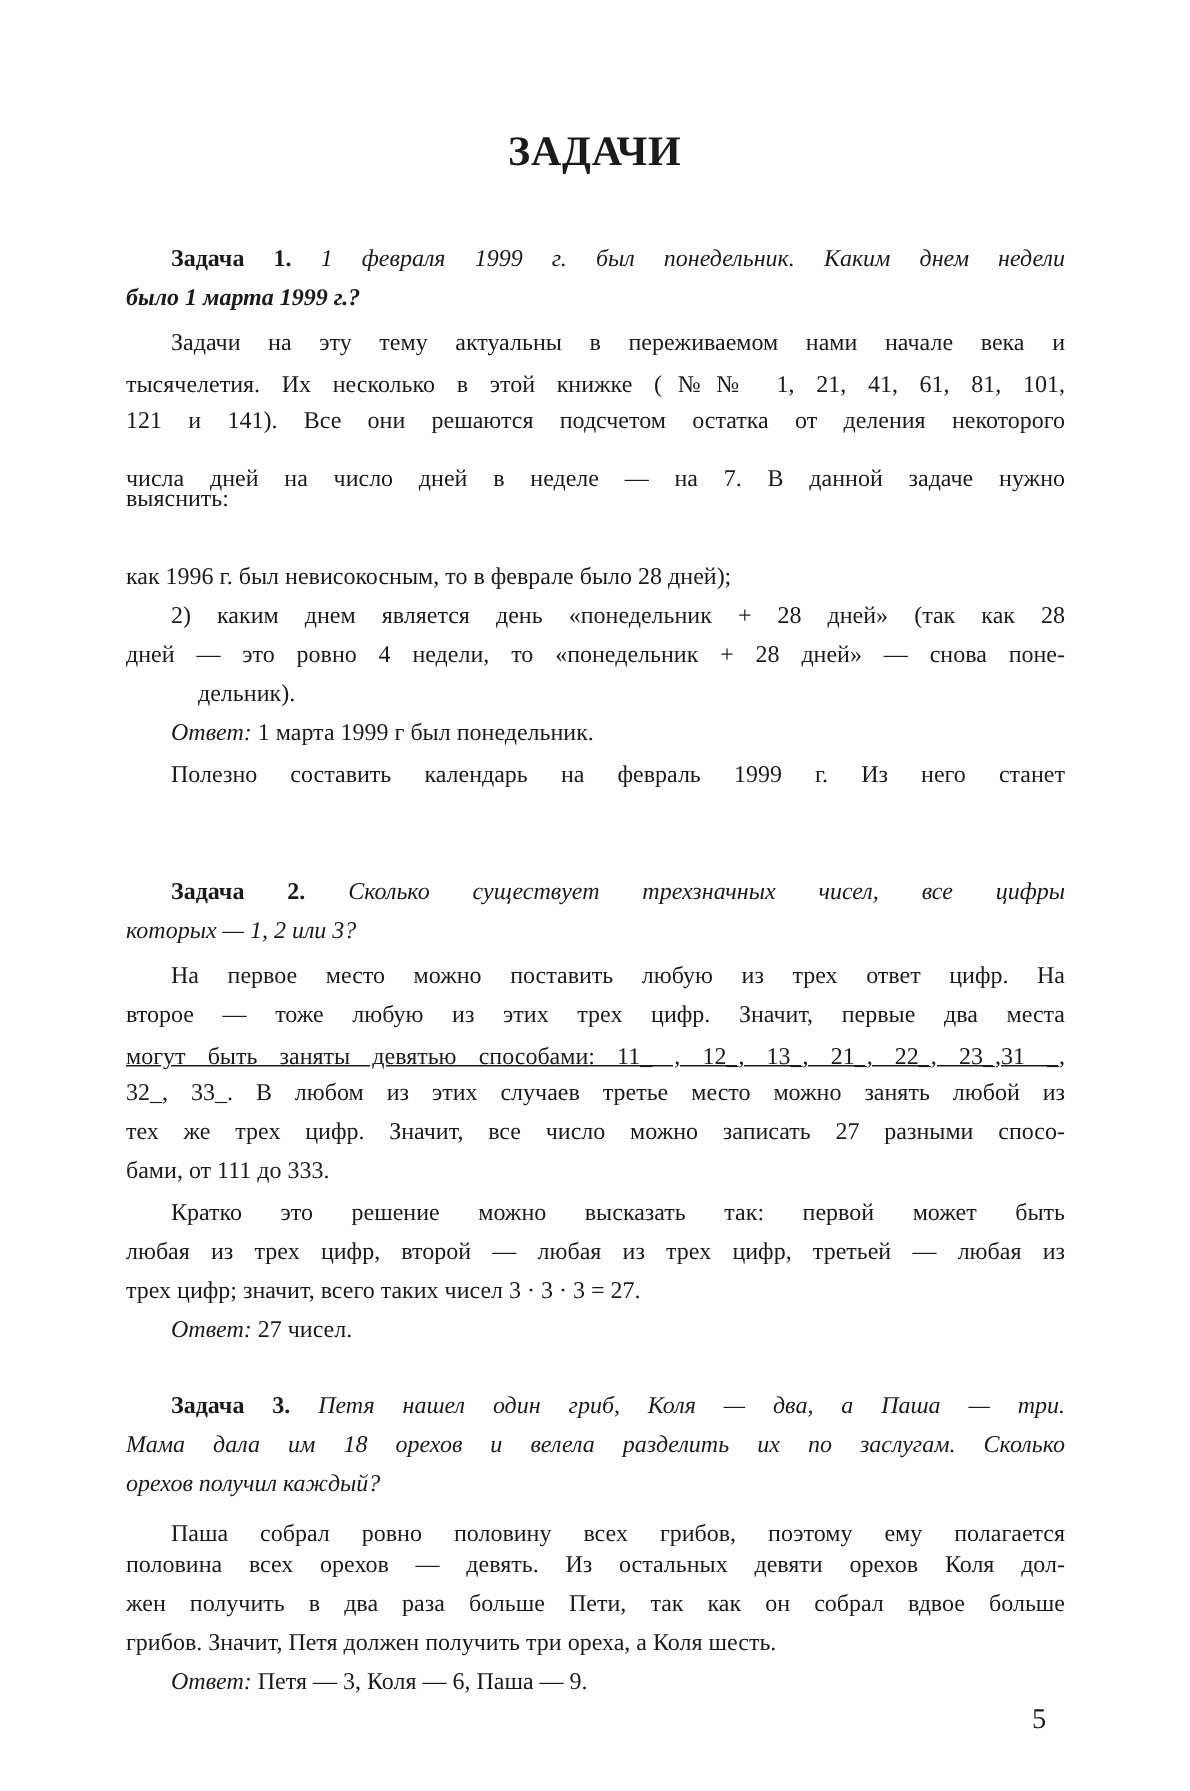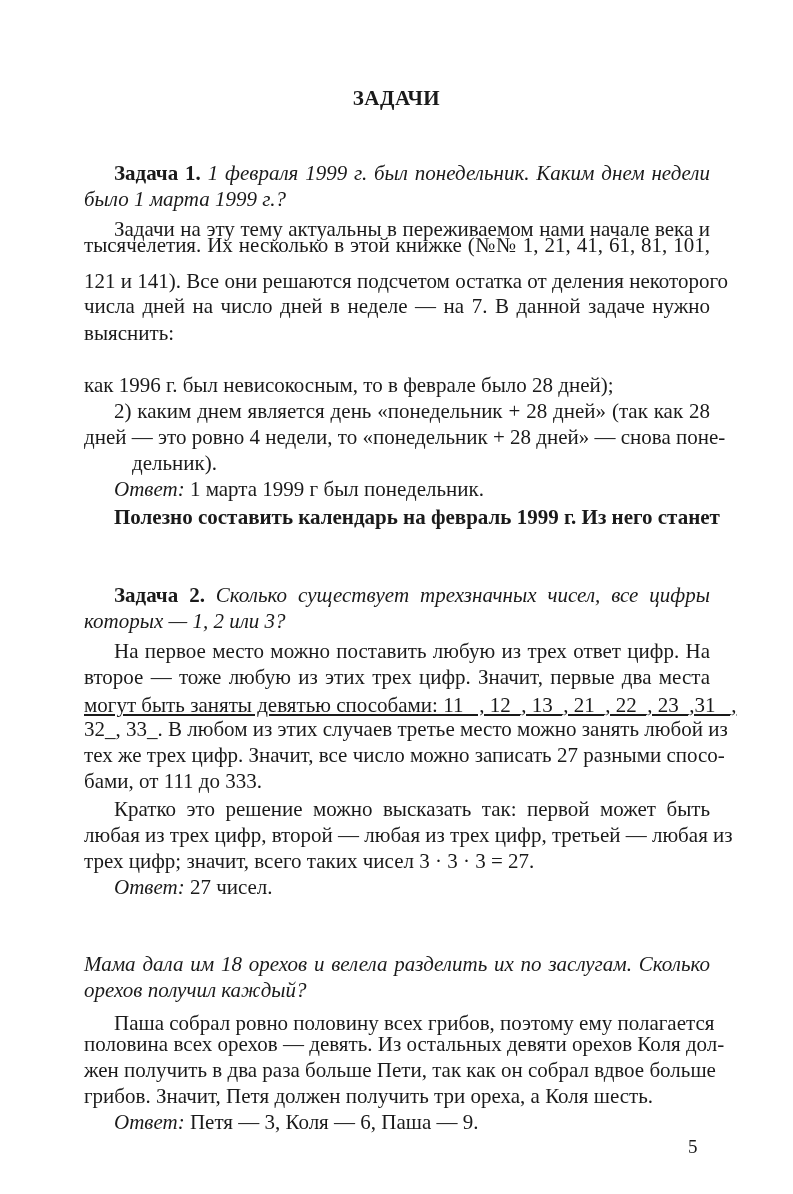--- a/index.html
+++ b/index.html
@@ -22,28 +22,28 @@
       width: 793px;
       height: 1194px;
     }
     .title {
       position: absolute;
       top: 86px;
       left: 0;
       width: 793px;
       text-align: center;
       font-weight: bold;
-      font-size: 21px;
+      font-size: 28px;
       letter-spacing: 0.5px;
     }
     .line {
       position: absolute;
       left: 84px;
       width: 626px;
-      font-size: 21px;
+      font-size: 16px;
       line-height: 26px;
       height: 26px;
       white-space: nowrap;
       text-align: justify;
       text-align-last: justify;
     }
     .line.last {
       text-align-last: left;
     }
     .line.indent {
@@ -60,48 +60,49 @@
     }
   </style>
 </head>
 <body>
 
 <div class="page">
 
   <div class="title">ЗАДАЧИ</div>
 
   <div class="line indent" style="top:160px;"><span class="b">Задача 1.</span> <span class="i">1 февраля 1999 г. был понедельник. Каким днем недели</span></div>
-  <div class="line i last" style="top:186px;">было 1 марта 1999 г.?</div>
+  <div class="line i last" style="top:186px;font-weight:bold;">было 1 марта 1999 г.?</div>
 
   <div class="line indent" style="top:216px;">Задачи на эту тему актуальны в переживаемом нами начале века и</div>
-  <div class="line" style="top:232px;">тысячелетия. Их несколько в этой книжке (№№ 1, 21, 41, 61, 81, 101,</div>
+  <div class="line" style="top:244px;">тысячелетия. Их несколько в этой книжке (№№ 1, 21, 41, 61, 81, 101,</div>
   <div class="line" style="top:268px;">121 и 141). Все они решаются подсчетом остатка от деления некоторого</div>
-  <div class="line" style="top:293px;">числа дней на число дней в неделе — на 7. В данной задаче нужно</div>
+  <div class="line" style="top:307px;">числа дней на число дней в неделе — на 7. В данной задаче нужно</div>
   <div class="line last" style="top:320px;">выяснить:</div>
   <div class="line last" style="top:372px;">как 1996 г. был невисокосным, то в феврале было 28 дней);</div>
   <div class="line indent" style="top:398px;">2) каким днем является день «понедельник + 28 дней» (так как 28</div>
   <div class="line" style="top:424px;">дней — это ровно 4 недели, то «понедельник + 28 дней» — снова поне-</div>
   <div class="line last" style="top:450px;margin-left:48px;">дельник).</div>
   <div class="line indent last" style="top:476px;"><span class="i">Ответ:</span> <span>1 марта 1999 г был понедельник.</span></div>
-  <div class="line indent" style="top:504px;font-weight:bold;">Полезно составить календарь на февраль 1999 г. Из него станет</div>
+  <div class="line indent" style="top:504px;">Полезно составить календарь на февраль 1999 г. Из него станет</div>
 
   <div class="line indent" style="top:582px;"><span class="b">Задача 2.</span> <span class="i">Сколько существует трехзначных чисел, все цифры</span></div>
   <div class="line i last" style="top:608px;">которых — 1, 2 или 3?</div>
 
   <div class="line indent" style="top:638px;">На первое место можно поставить любую из трех ответ цифр. На</div>
   <div class="line" style="top:664px;">второе — тоже любую из этих трех цифр. Значит, первые два места</div>
   <div class="line" style="top:692px;text-decoration:underline;">могут быть заняты девятью способами: 11_ , 12_, 13_, 21_, 22_, 23_,31 _,</div>
   <div class="line" style="top:716px;">32_, 33_. В любом из этих случаев третье место можно занять любой из</div>
   <div class="line" style="top:742px;">тех же трех цифр. Значит, все число можно записать 27 разными спосо-</div>
   <div class="line last" style="top:768px;">бами, от 111 до 333.</div>
   <div class="line indent" style="top:796px;">Кратко это решение можно высказать так: первой может быть</div>
   <div class="line" style="top:822px;">любая из трех цифр, второй — любая из трех цифр, третьей — любая из</div>
   <div class="line last" style="top:848px;">трех цифр; значит, всего таких чисел 3 · 3 · 3 = 27.</div>
   <div class="line indent last" style="top:874px;"><span class="i">Ответ:</span> <span>27 чисел.</span></div>
 
+  <div class="line indent" style="top:925px;"><span class="b">Задача 3.</span> <span class="i">Петя нашел один гриб, Коля — два, а Паша — три.</span></div>
   <div class="line i" style="top:951px;">Мама дала им 18 орехов и велела разделить их по заслугам. Сколько</div>
   <div class="line i last" style="top:977px;">орехов получил каждый?</div>
 
   <div class="line indent" style="top:962px;margin-top:48px;">Паша собрал ровно половину всех грибов, поэтому ему полагается</div>
   <div class="line" style="top:1031px;">половина всех орехов — девять. Из остальных девяти орехов Коля дол-</div>
   <div class="line" style="top:1057px;">жен получить в два раза больше Пети, так как он собрал вдвое больше</div>
   <div class="line last" style="top:1083px;">грибов. Значит, Петя должен получить три ореха, а Коля шесть.</div>
   <div class="line indent last" style="top:1109px;"><span class="i">Ответ:</span> <span>Петя — 3, Коля — 6, Паша — 9.</span></div>
 
   <div class="page-number">5</div>

